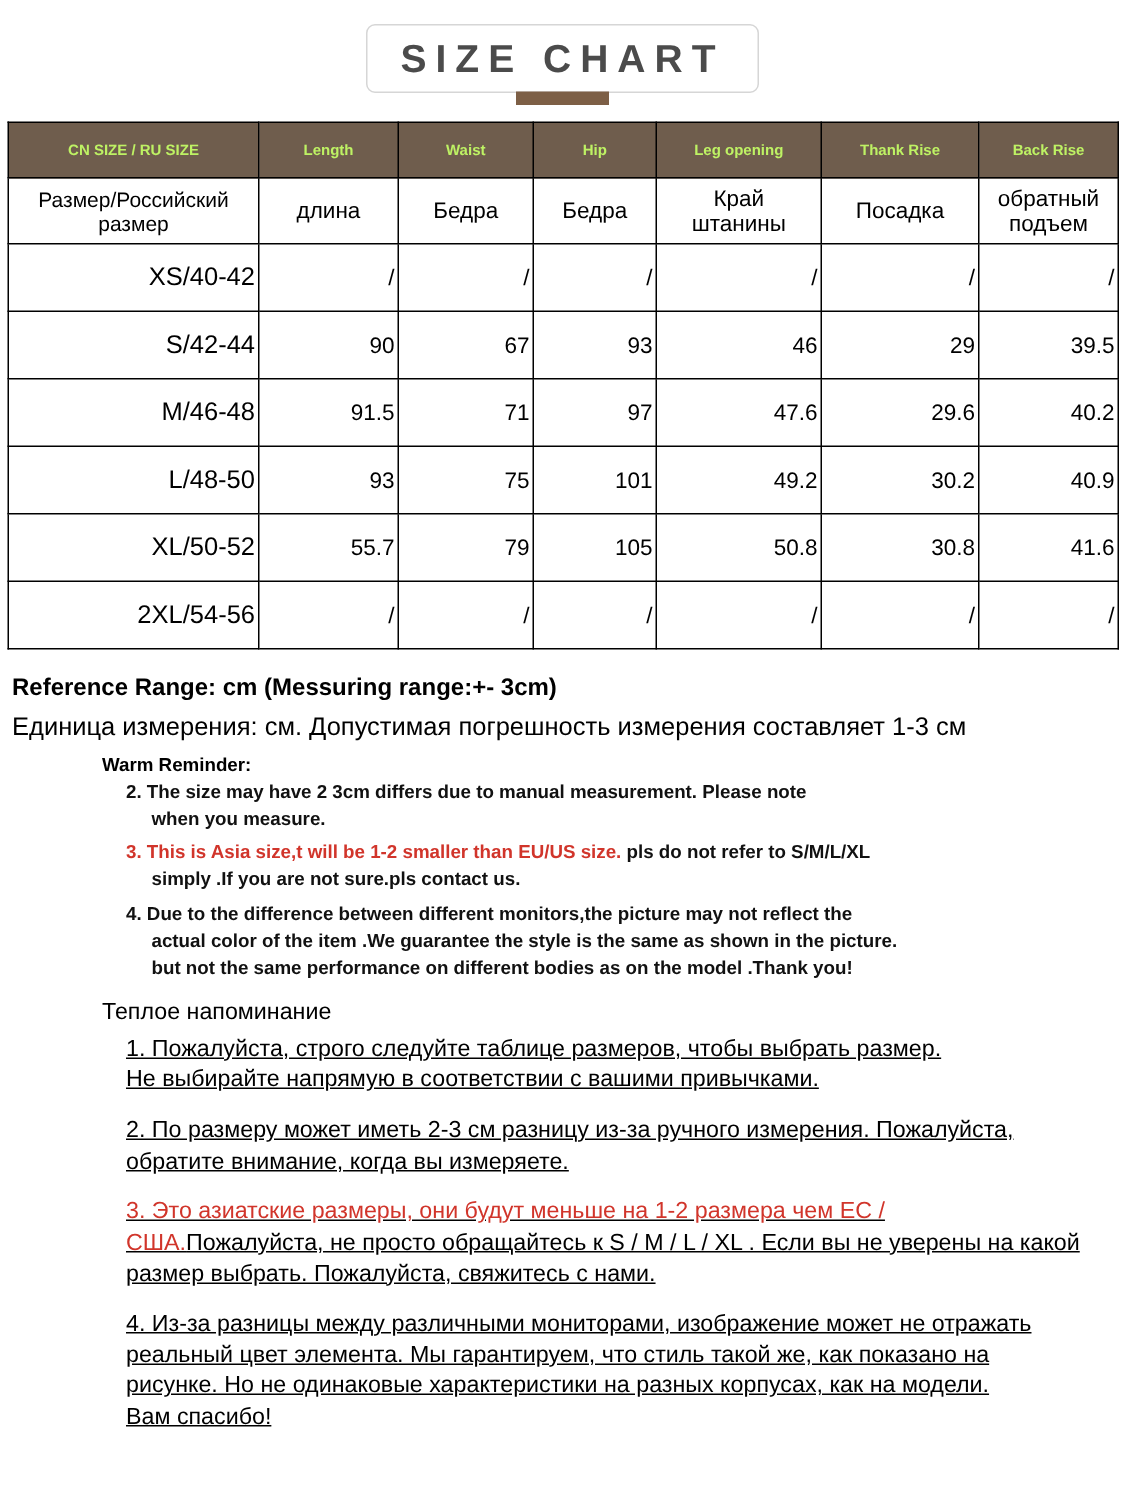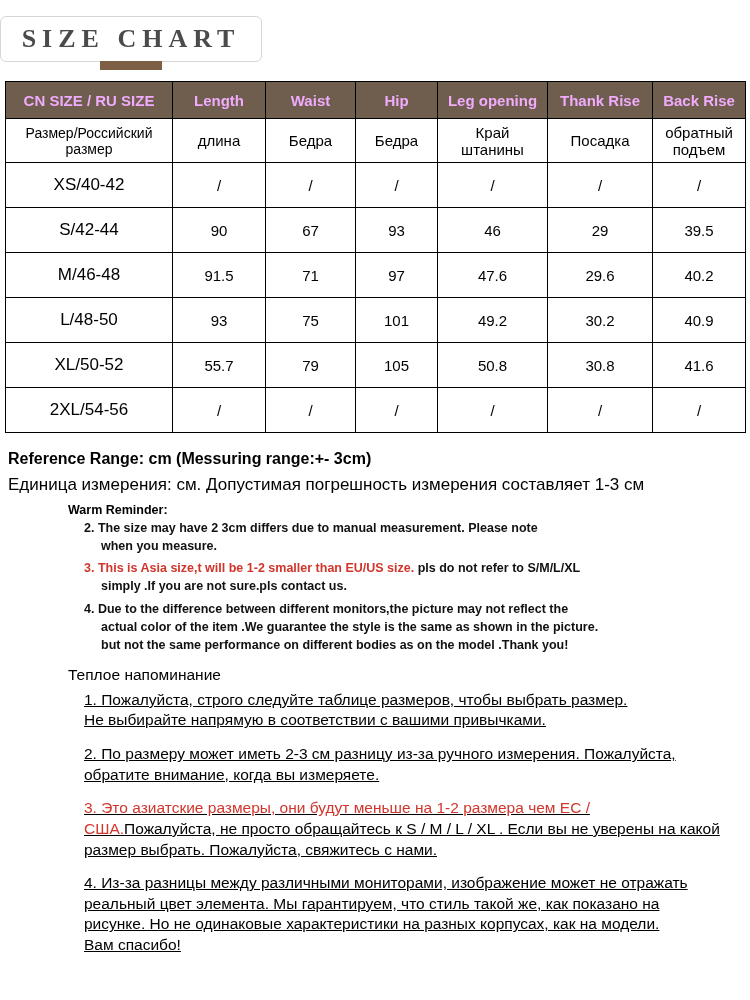--- a/index.html
+++ b/index.html
@@ -6,34 +6,34 @@
     --header-bg:#6f5d4d;
     --accent-red:#d1352b;
     --ribbon:#7d5f46;
     --title-color:#4b4b4b;
   }
   *{box-sizing:border-box;margin:0;padding:0;}
   html,body{width:750px;height:1000px;overflow:hidden;background:#fff;color:#000;
     font-family:"Liberation Sans","DejaVu Sans",sans-serif;}
 
   
-  .title-wrap{display:flex;padding-top:16px;font-family:Liberation Serif, serif;}
+  .title-wrap{display:flex;justify-content:center;padding-top:16px;}
   .title-box{position:relative;width:262px;height:46px;border:1px solid #d6d6d6;border-radius:6px;
     display:flex;align-items:center;justify-content:center;background:#fff;}
   .title-box span{font-size:26px;letter-spacing:6px;color:var(--title-color);font-weight:600;}
   .title-tab{position:absolute;left:50%;transform:translateX(-50%);bottom:-9px;width:62px;height:9px;
     background:var(--ribbon);}
 
   
   table{border-collapse:collapse;table-layout:fixed;width:740px;margin:19px 5px 0 5px;}
   th,td{border:1px solid #000;text-align:center;vertical-align:middle;white-space:pre-line;padding:2px 2px;}
-  thead .en-head th{background:var(--header-bg);color:#f0abfc;font-size:15px;font-weight:700;height:37px;}
+  thead .en-head th{background:var(--header-bg);color:#bef264;font-size:10px;font-weight:700;height:37px;}
   thead .ru-head td{font-size:15px;font-weight:400;height:44px;}
   thead .ru-head td:first-child{font-size:14px;}
-  tbody td{height:45px;font-size:15px;}
+  tbody td{height:45px;font-size:15px;text-align:right;}
   tbody td.rowlabel{font-size:17px;}
 
   
   .ref-en{margin:17px 8px 0 8px;font-size:16px;font-weight:700;}
   .ref-ru{margin:7px 8px 4px 8px;font-size:17px;font-weight:400;}
   .warm-title-en{margin:8px 0 0 68px;font-size:12.5px;font-weight:700;}
   .en-items{margin:2px 0 0 84px;max-width:580px;font-size:12.5px;font-weight:700;line-height:1.45;color:#111;}
   .en-item{white-space:pre-line;padding-left:17px;text-indent:-17px;margin-top:4px;}
   .en-item:first-child{margin-top:0;}
   .red{color:var(--accent-red);}

